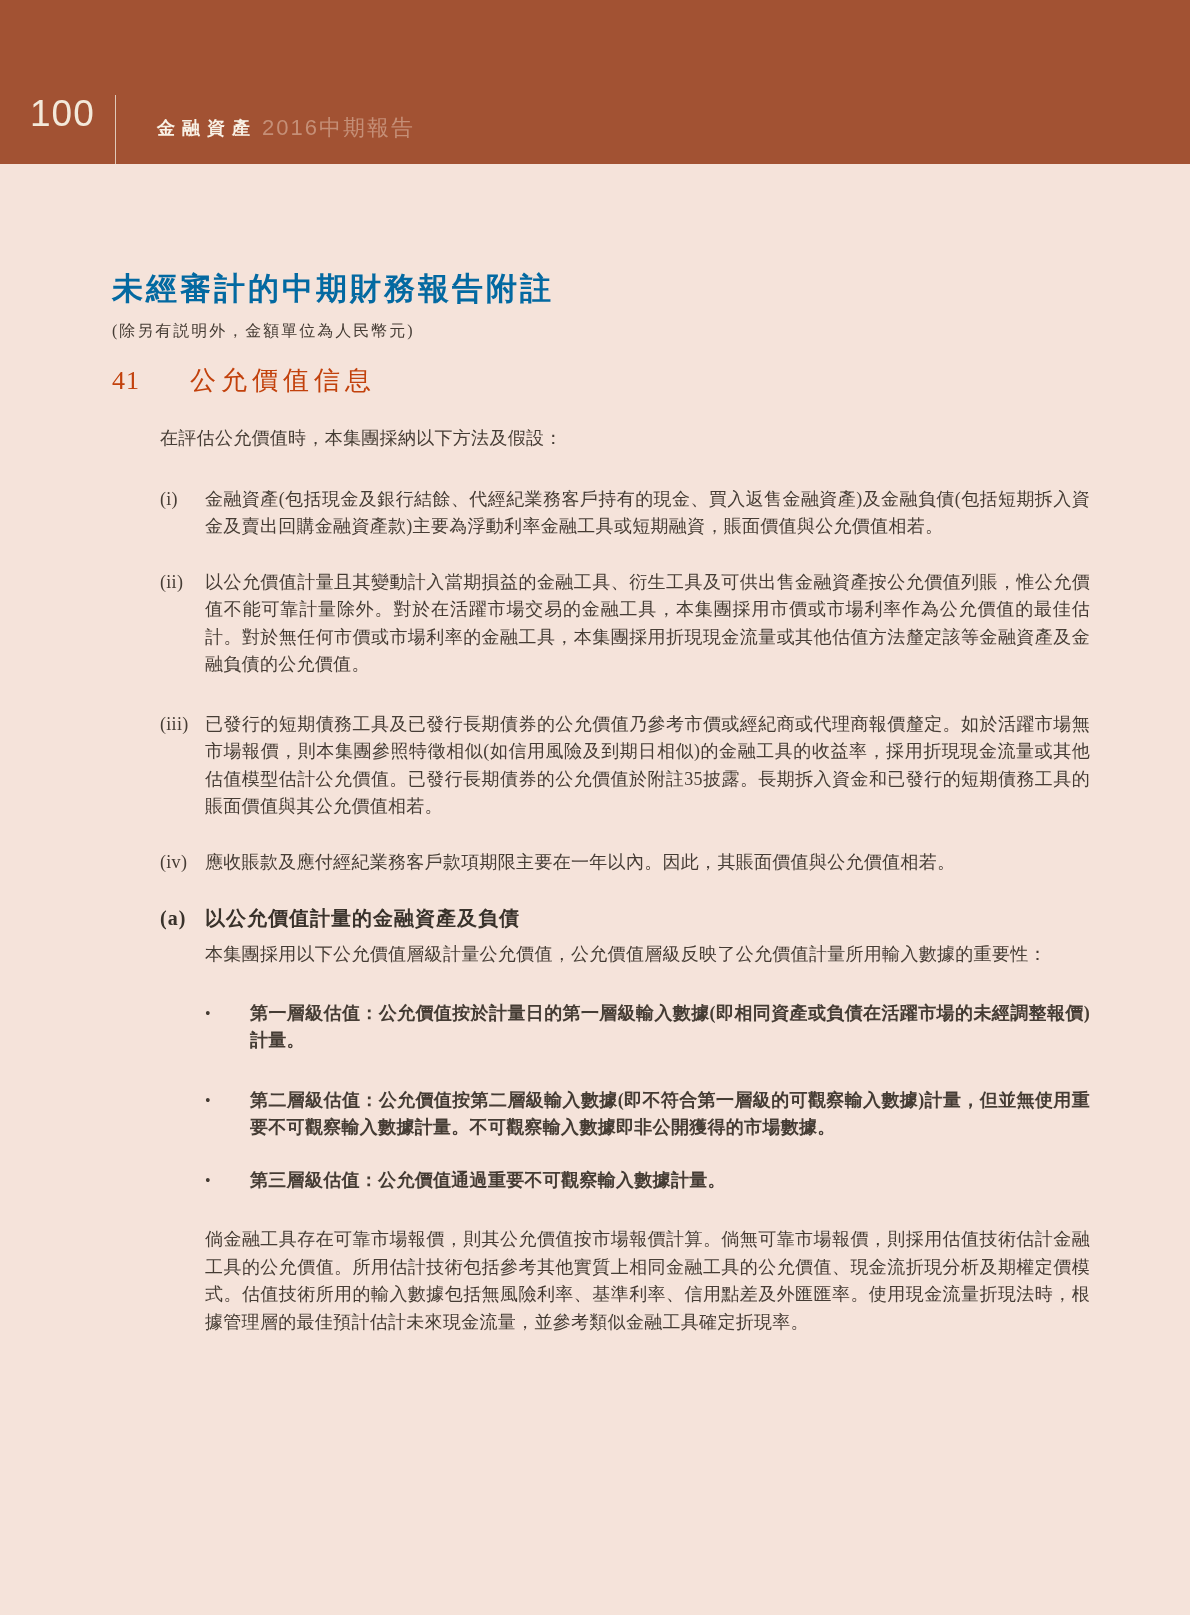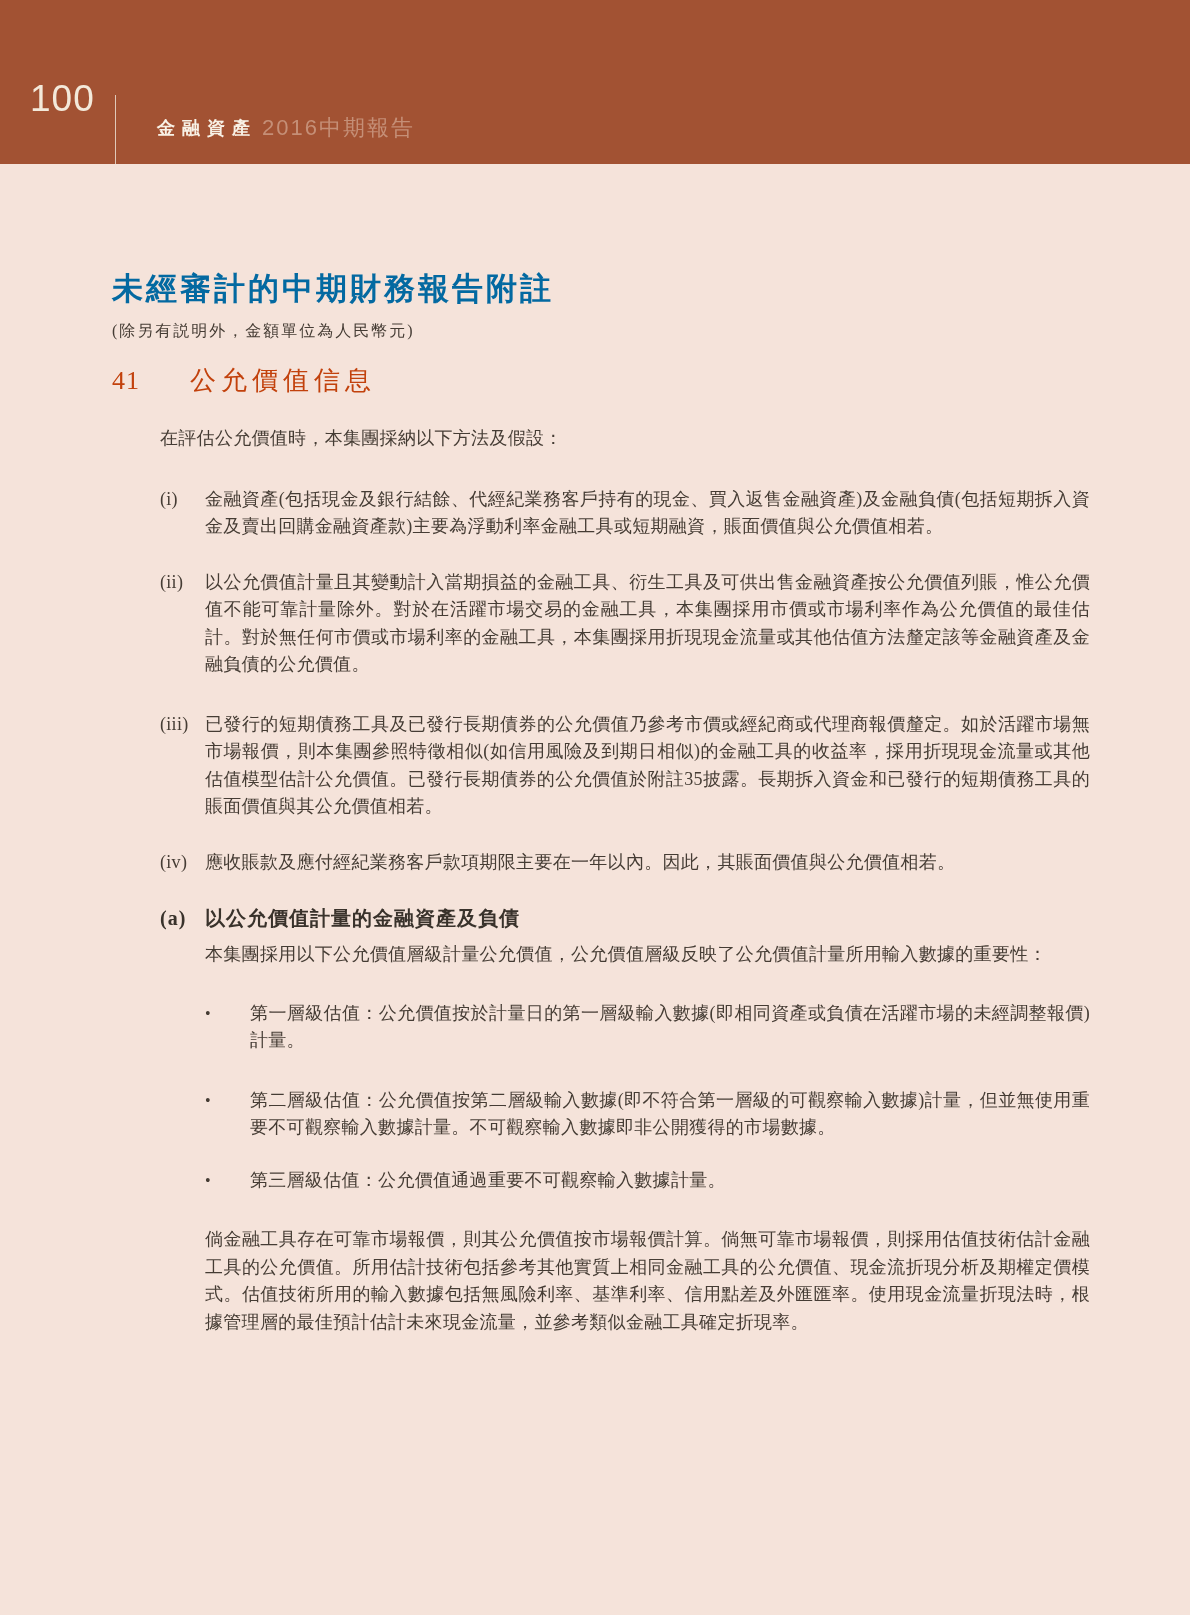--- a/index.html
+++ b/index.html
@@ -18,21 +18,21 @@
   
   .band {
     position: absolute;
     left: 0; top: 0;
     width: 100%;
     height: 164px;
     background: #a25233;
   }
   .page-num {
     position: absolute;
-    left: 30px; top: 79px;
+    left: 30px; top: 94px;
     font-family: "Liberation Sans", sans-serif;
     font-size: 37px;
     line-height: 40px;
     font-weight: 400;
     color: #f3e9da;
     letter-spacing: 1px;
   }
   .band-divider {
     position: absolute;
     left: 115px; top: 95px;
@@ -122,21 +122,21 @@
   }
   .subsection-label { flex: none; width: 45px; font-weight: bold; }
 
   .sub-intro { margin: 8px 0 0 93px; text-align: justify; }
 
   .level { display: flex; margin-left: 93px; }
   .l1 { margin-top: 31px; }
   .l2 { margin-top: 32px; }
   .l3 { margin-top: 25px; }
   .level-dot { flex: none; width: 45px; font-size: 16px; line-height: 27.5px; color: #453c34; }
-  .level-text { flex: 1; text-align: justify; }
+  .level-text { flex: 1; text-align: justify; font-weight: bold; }
 
   .closing { margin: 32px 0 0 93px; text-align: justify; }
 </style>
 </head>
 <body>
 
 <div class="page">
 
   <header class="band">
     <div class="page-num">100</div>

